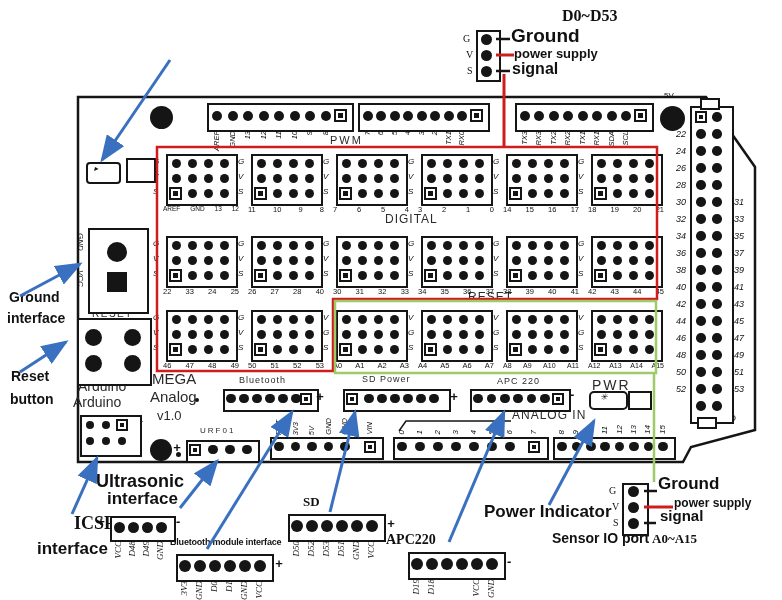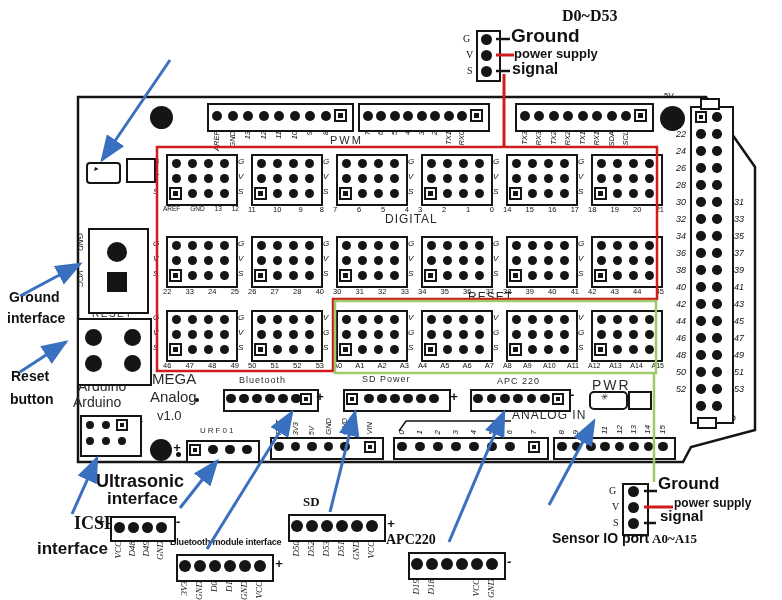--- a/index.html
+++ b/index.html
@@ -67,20 +67,21 @@
   <div class="lab b" style="left:11px;top:369px;font-size:14px;">Reset</div>
   <div class="lab b" style="left:10px;top:392px;font-size:14px;">button</div>
   <div class="lab b serif" style="left:74px;top:514px;font-size:18px;">ICSP</div>
   <div class="lab b" style="left:37px;top:540px;font-size:17px;">interface</div>
   <div class="lab b" style="left:96px;top:472px;font-size:18px;">Ultrasonic</div>
   <div class="lab b" style="left:107px;top:490px;font-size:17px;">interface</div>
 
   <div class="lab b" style="left:170px;top:538px;font-size:9px;letter-spacing:-0.2px;">Bluetooth module interface</div>
   <div class="lab b serif" style="left:303px;top:495px;font-size:13px;">SD</div>
   <div class="lab b serif" style="left:386px;top:532px;font-size:14px;">APC220</div>
+  <div class="lab b" style="left:484px;top:503px;font-size:17px;">Power Indicator</div>
   <div class="lab b" style="left:552px;top:531px;font-size:14px;">Sensor IO port</div>
   <div class="lab b serif" style="left:652px;top:532px;font-size:13px;">A0~A15</div>
 
   <div class="lab serif" style="left:609px;top:485px;font-size:10px;">G</div>
   <div class="lab serif" style="left:612px;top:501px;font-size:10px;">V</div>
   <div class="lab serif" style="left:613px;top:517px;font-size:10px;">S</div>
   <div class="lab b" style="left:658px;top:475px;font-size:17px;">Ground</div>
   <div class="lab b" style="left:674px;top:497px;font-size:12px;">power supply</div>
   <div class="lab b" style="left:660px;top:508px;font-size:15px;">signal</div>
 

